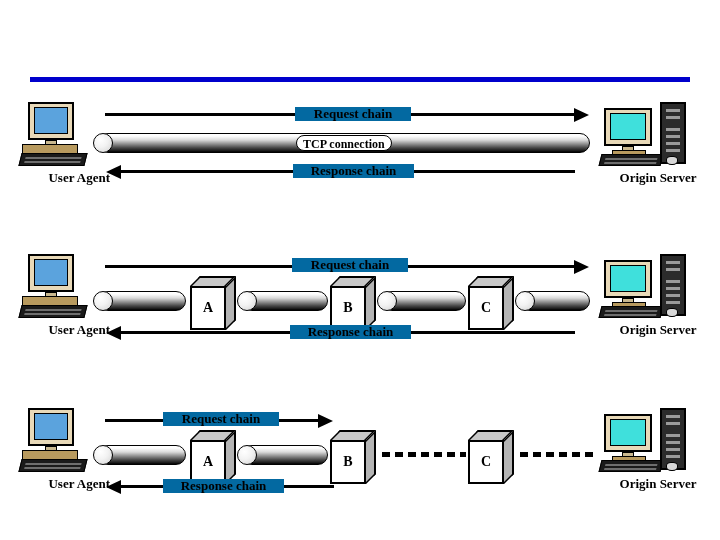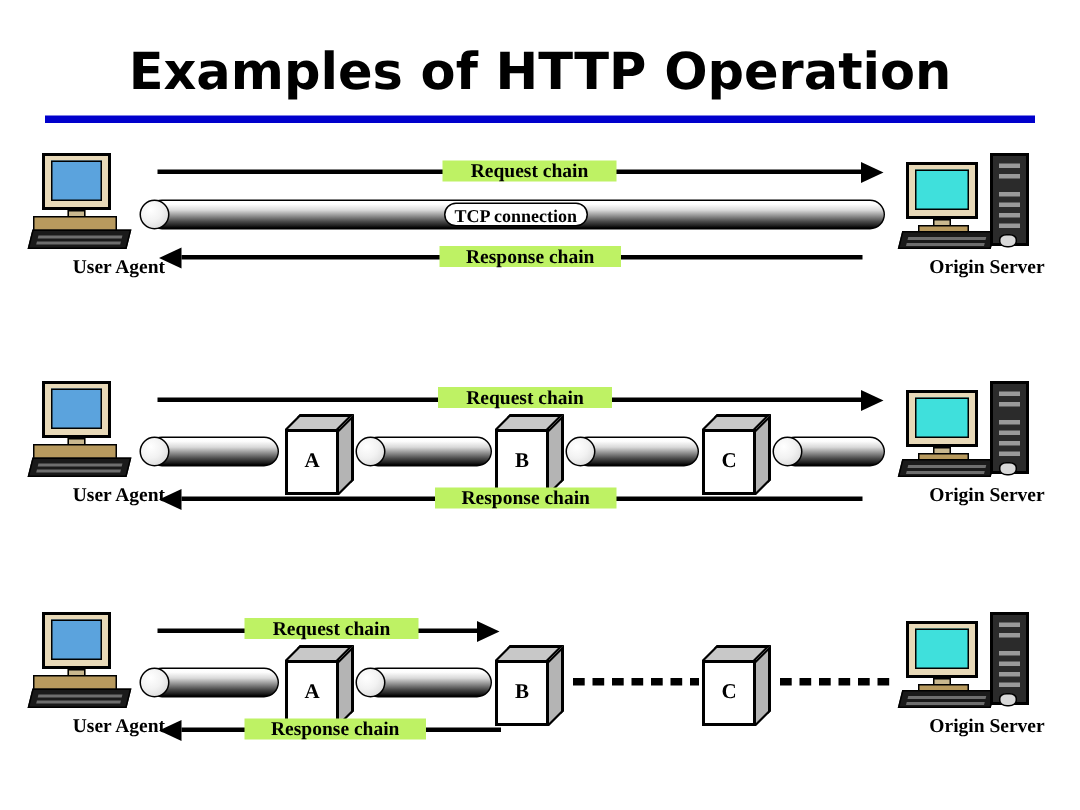--- a/index.html
+++ b/index.html
@@ -152,21 +152,21 @@
   .arrow-head-left {
     position: absolute;
     width: 0;
     height: 0;
     border-top: 7px solid transparent;
     border-bottom: 7px solid transparent;
     border-right: 15px solid #000000;
   }
   .chain-label {
     position: absolute;
-    background: #bef264;
+    background: #0369a1;
     font-family: "Liberation Serif", serif;
     font-weight: bold;
     font-size: 13px;
     color: #000000;
     white-space: nowrap;
     padding: 0 3px;
     text-align: center;
     line-height: 14px;
   }
 
@@ -268,21 +268,20 @@
     background-image: linear-gradient(to right, #000000 0 8px, rgba(0,0,0,0) 8px 13px);
     background-size: 13px 5px;
     background-repeat: repeat-x;
   }
 </style>
 </head>
 <body>
 
 <div id="slide">
 
-  <div id="title">Examples of HTTP Operation</div>
   <div id="title-rule"></div>
 
   <div class="row" id="row1">
 
     <div class="host ua-host">
       <div class="pc">
         <div class="mon-body" style="left:22px; top:4px; width:46px; height:38px;"></div>
         <div class="mon-screen" style="left:28px; top:9px; width:34px; height:27px; background:#5BA3DD;"></div>
         <div class="mon-neck" style="left:39px; top:42px; width:12px; height:5px;"></div>
         <div class="deskbase" style="left:16px; top:46px; width:56px; height:13px;"></div>

